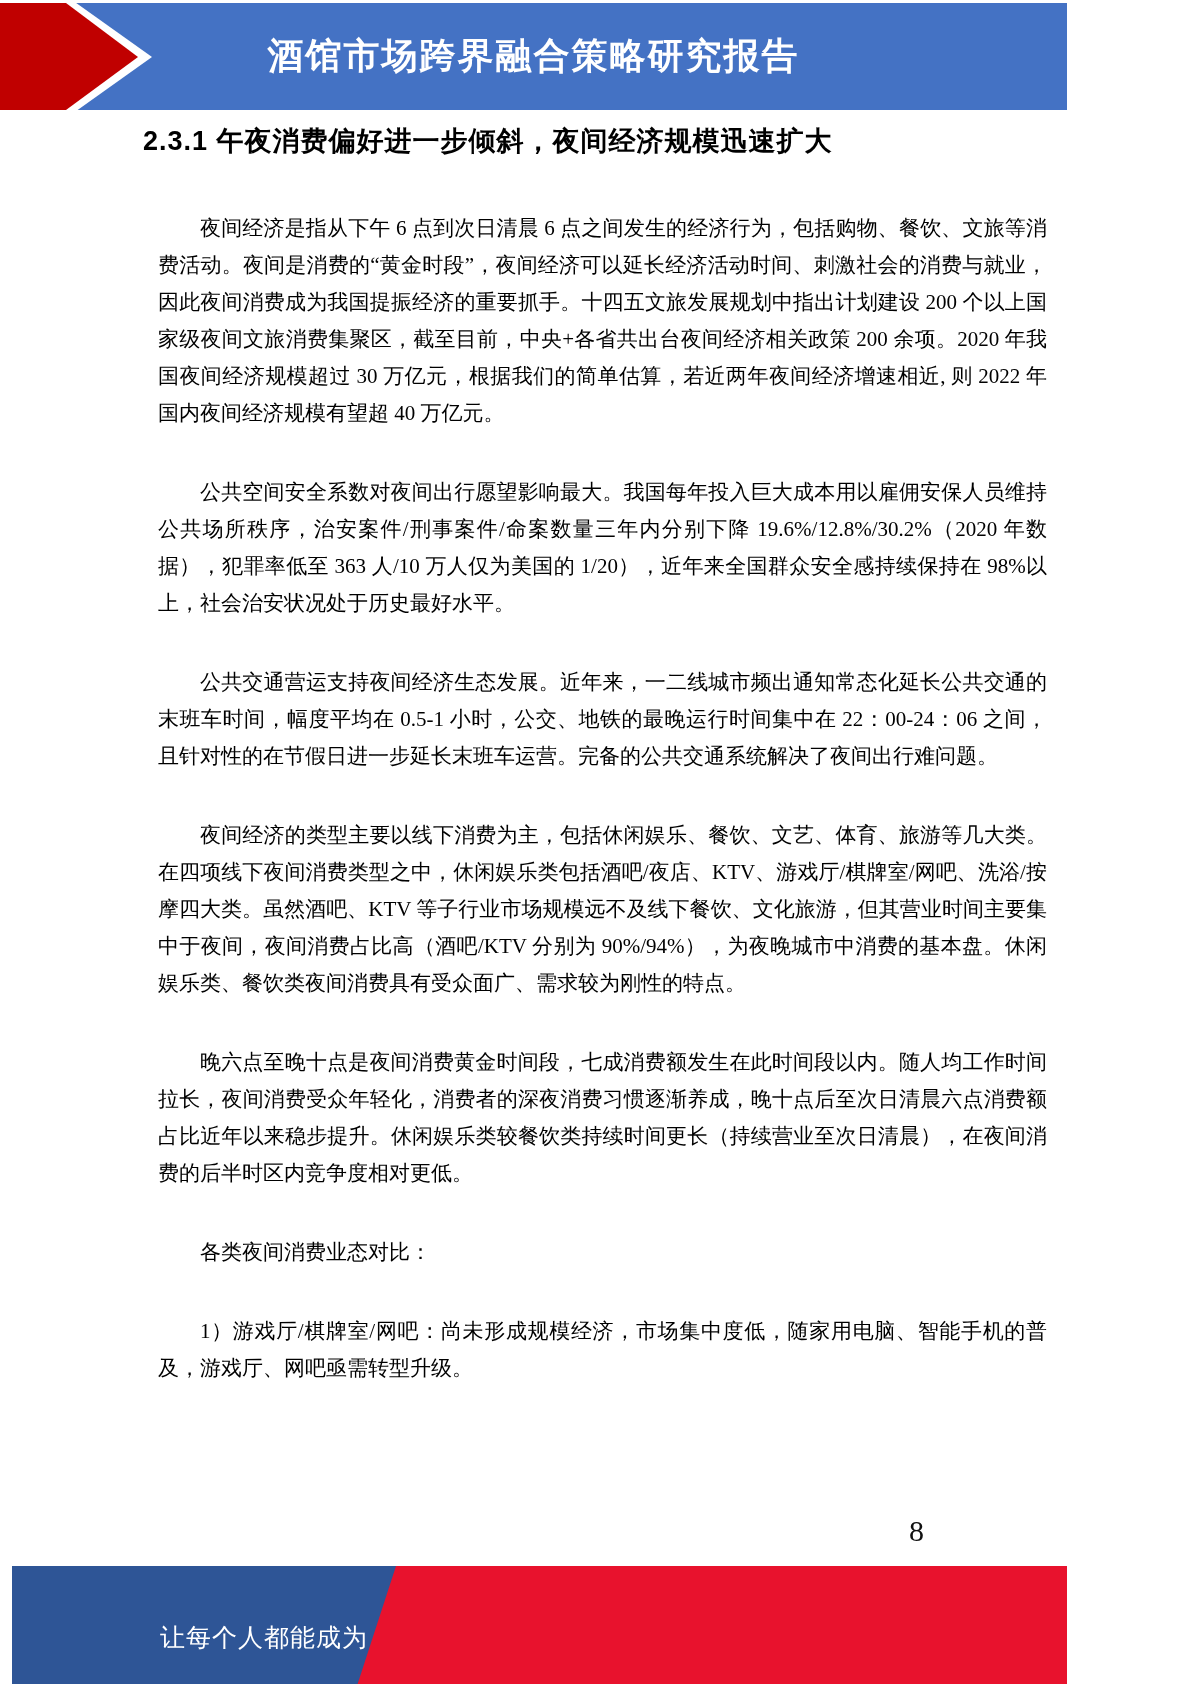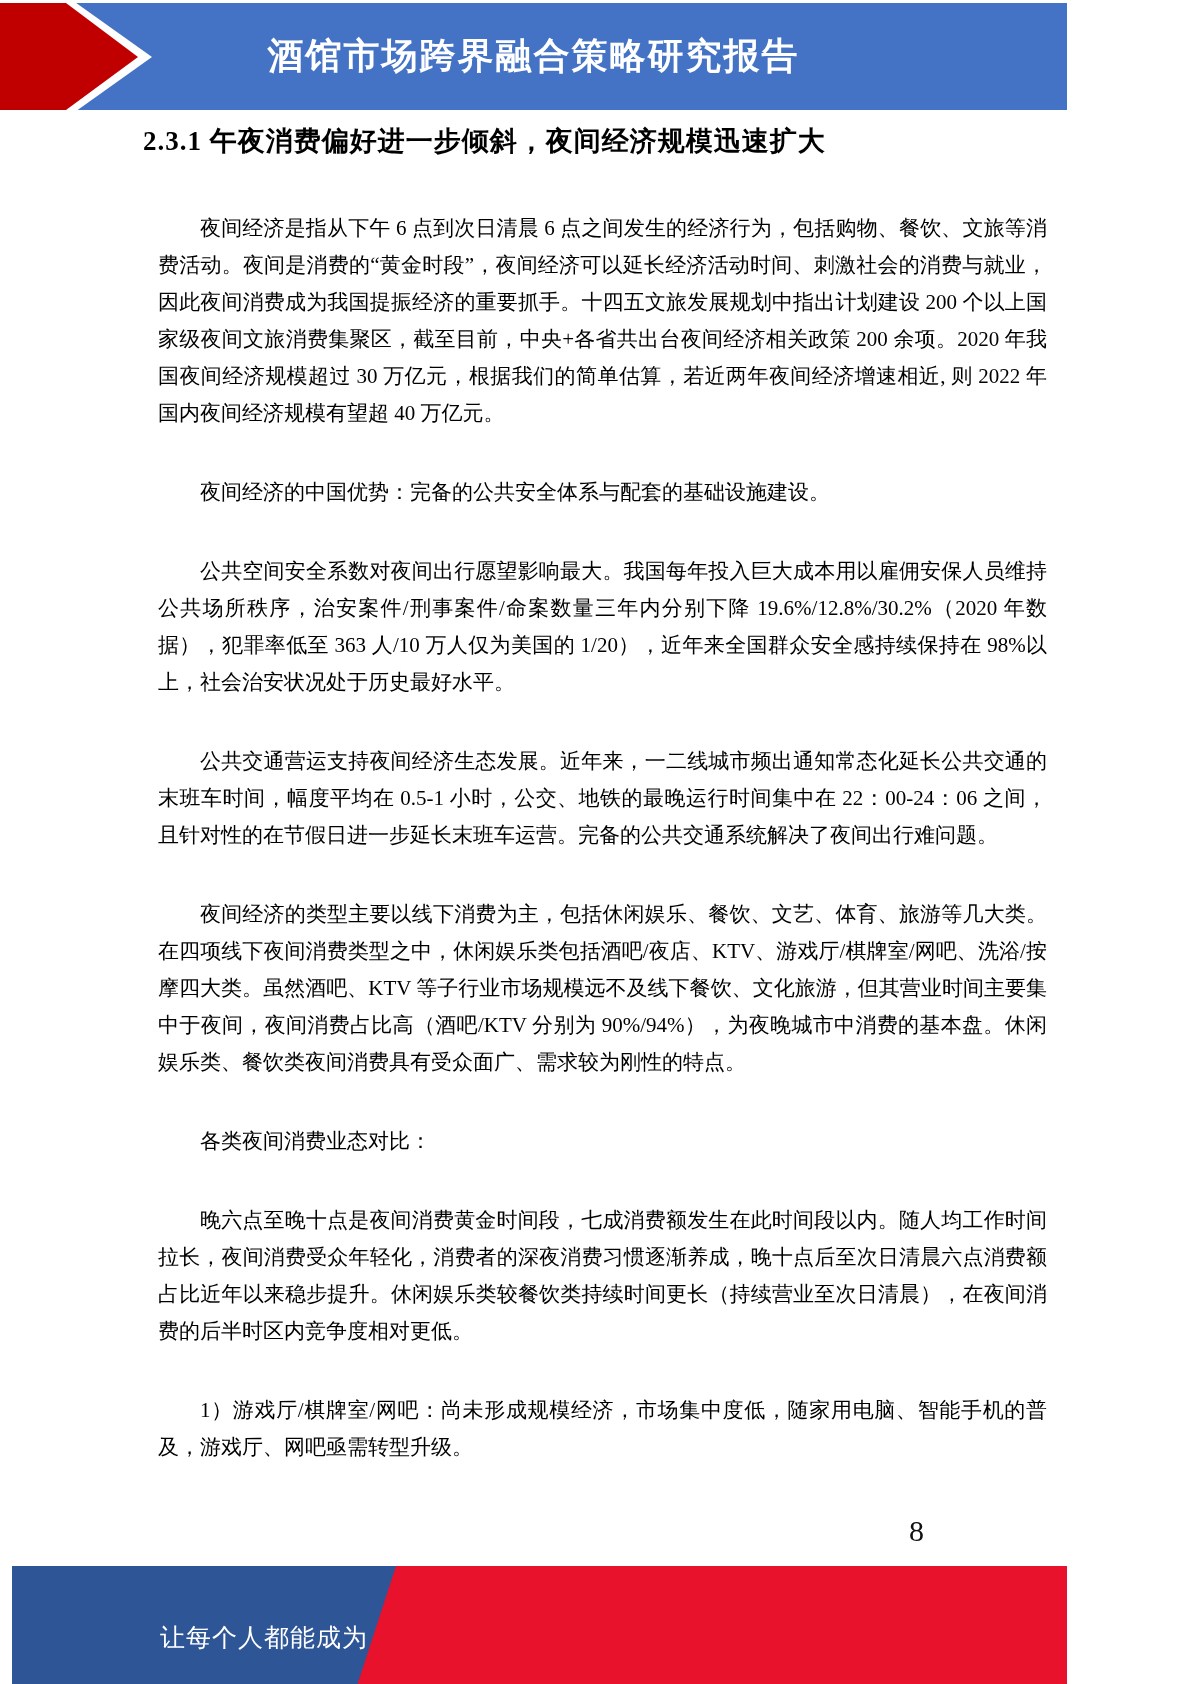--- a/index.html
+++ b/index.html
@@ -15,21 +15,21 @@
   .header-arrow { position:absolute; top:0; left:0; width:160px; height:115px; }
   .header-title {
     position:absolute; top:0; left:0; right:0; height:113px;
     display:flex; align-items:center; justify-content:center;
     color:#ffffff; font-family:"Liberation Sans","DejaVu Sans",sans-serif;
     font-weight:bold; font-size:36px; letter-spacing:2px; white-space:nowrap;
   }
   
   .content { position:absolute; left:143px; width:904px; top:120px; color:#000; }
   .section-heading {
-    font-family:Liberation Serif, serif;
+    font-family:Liberation Sans, sans-serif;
     font-weight:bold; font-size:27px; line-height:42px;
     letter-spacing:1px; margin:0 0 48px 0; white-space:nowrap;
   }
   .body-para {
     font-size:21px; line-height:37px; text-align:justify;
     text-indent:42px; margin:0 0 42px 15px;
   }
   
   .page-number {
     position:absolute; top:1514px; right:143px;
@@ -62,26 +62,25 @@
   <div class="header-band"></div>
   <svg class="header-arrow" viewBox="0 0 160 115" width="160" height="115">
     <polygon points="0,0 72,0 152,57 72,114 0,114" fill="#ffffff"></polygon>
     <polygon points="0,3 66,3 138,57 66,110 0,110" fill="#C00000"></polygon>
   </svg>
   <div class="header-title">酒馆市场跨界融合策略研究报告</div>
 
   <div class="content">
     <h2 class="section-heading">2.3.1 午夜消费偏好进一步倾斜，夜间经济规模迅速扩大</h2>
     <p class="body-para">夜间经济是指从下午 6 点到次日清晨 6 点之间发生的经济行为，包括购物、餐饮、文旅等消费活动。夜间是消费的“黄金时段”，夜间经济可以延长经济活动时间、刺激社会的消费与就业，因此夜间消费成为我国提振经济的重要抓手。十四五文旅发展规划中指出计划建设 200 个以上国家级夜间文旅消费集聚区，截至目前，中央+各省共出台夜间经济相关政策 200 余项。2020 年我国夜间经济规模超过 30 万亿元，根据我们的简单估算，若近两年夜间经济增速相近, 则 2022 年国内夜间经济规模有望超 40 万亿元。</p>
-    <p class="body-para">夜间经济的中国优势：完备的公共安全体系与配套的基础设施建设。</p>
     <p class="body-para">公共空间安全系数对夜间出行愿望影响最大。我国每年投入巨大成本用以雇佣安保人员维持公共场所秩序，治安案件/刑事案件/命案数量三年内分别下降 19.6%/12.8%/30.2%（2020 年数据），犯罪率低至 363 人/10 万人仅为美国的 1/20），近年来全国群众安全感持续保持在 98%以上，社会治安状况处于历史最好水平。</p>
     <p class="body-para">公共交通营运支持夜间经济生态发展。近年来，一二线城市频出通知常态化延长公共交通的末班车时间，幅度平均在 0.5-1 小时，公交、地铁的最晚运行时间集中在 22：00-24：06 之间，且针对性的在节假日进一步延长末班车运营。完备的公共交通系统解决了夜间出行难问题。</p>
     <p class="body-para">夜间经济的类型主要以线下消费为主，包括休闲娱乐、餐饮、文艺、体育、旅游等几大类。在四项线下夜间消费类型之中，休闲娱乐类包括酒吧/夜店、KTV、游戏厅/棋牌室/网吧、洗浴/按摩四大类。虽然酒吧、KTV 等子行业市场规模远不及线下餐饮、文化旅游，但其营业时间主要集中于夜间，夜间消费占比高（酒吧/KTV 分别为 90%/94%），为夜晚城市中消费的基本盘。休闲娱乐类、餐饮类夜间消费具有受众面广、需求较为刚性的特点。</p>
+    <p class="body-para">晚六点至晚十点是夜间消费黄金时间段，七成消费额发生在此时间段以内。随人均工作时间拉长，夜间消费受众年轻化，消费者的深夜消费习惯逐渐养成，晚十点后至次日清晨六点消费额占比近年以来稳步提升。休闲娱乐类较餐饮类持续时间更长（持续营业至次日清晨），在夜间消费的后半时区内竞争度相对更低。</p>
     <p class="body-para">各类夜间消费业态对比：</p>
-    <p class="body-para">晚六点至晚十点是夜间消费黄金时间段，七成消费额发生在此时间段以内。随人均工作时间拉长，夜间消费受众年轻化，消费者的深夜消费习惯逐渐养成，晚十点后至次日清晨六点消费额占比近年以来稳步提升。休闲娱乐类较餐饮类持续时间更长（持续营业至次日清晨），在夜间消费的后半时区内竞争度相对更低。</p>
     <p class="body-para">1）游戏厅/棋牌室/网吧：尚未形成规模经济，市场集中度低，随家用电脑、智能手机的普及，游戏厅、网吧亟需转型升级。</p>
   </div>
 
   <div class="page-number">8</div>
 
   <div class="footer">
     <div class="footer-blue"></div>
     <div class="footer-left-text">让每个人都能成为</div>
   </div>
 

